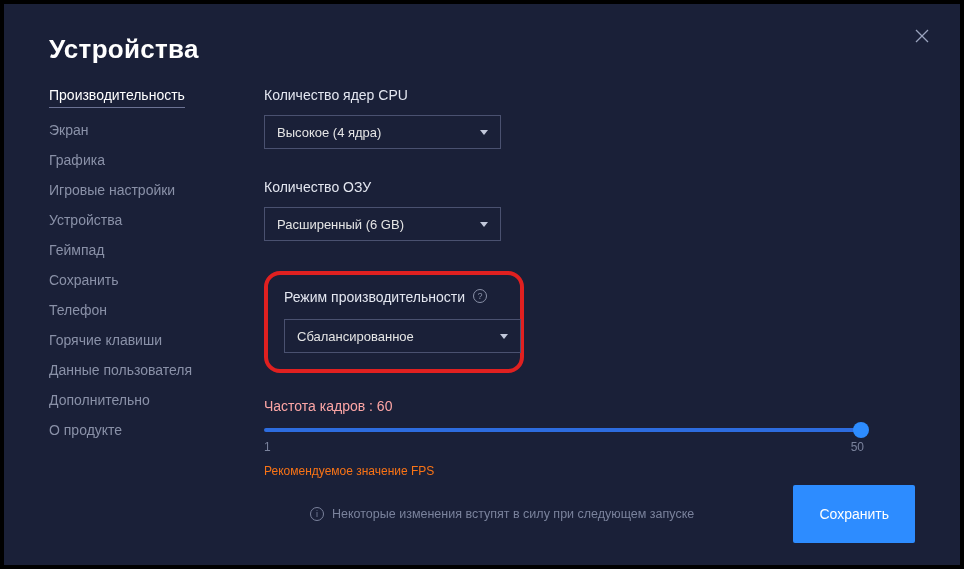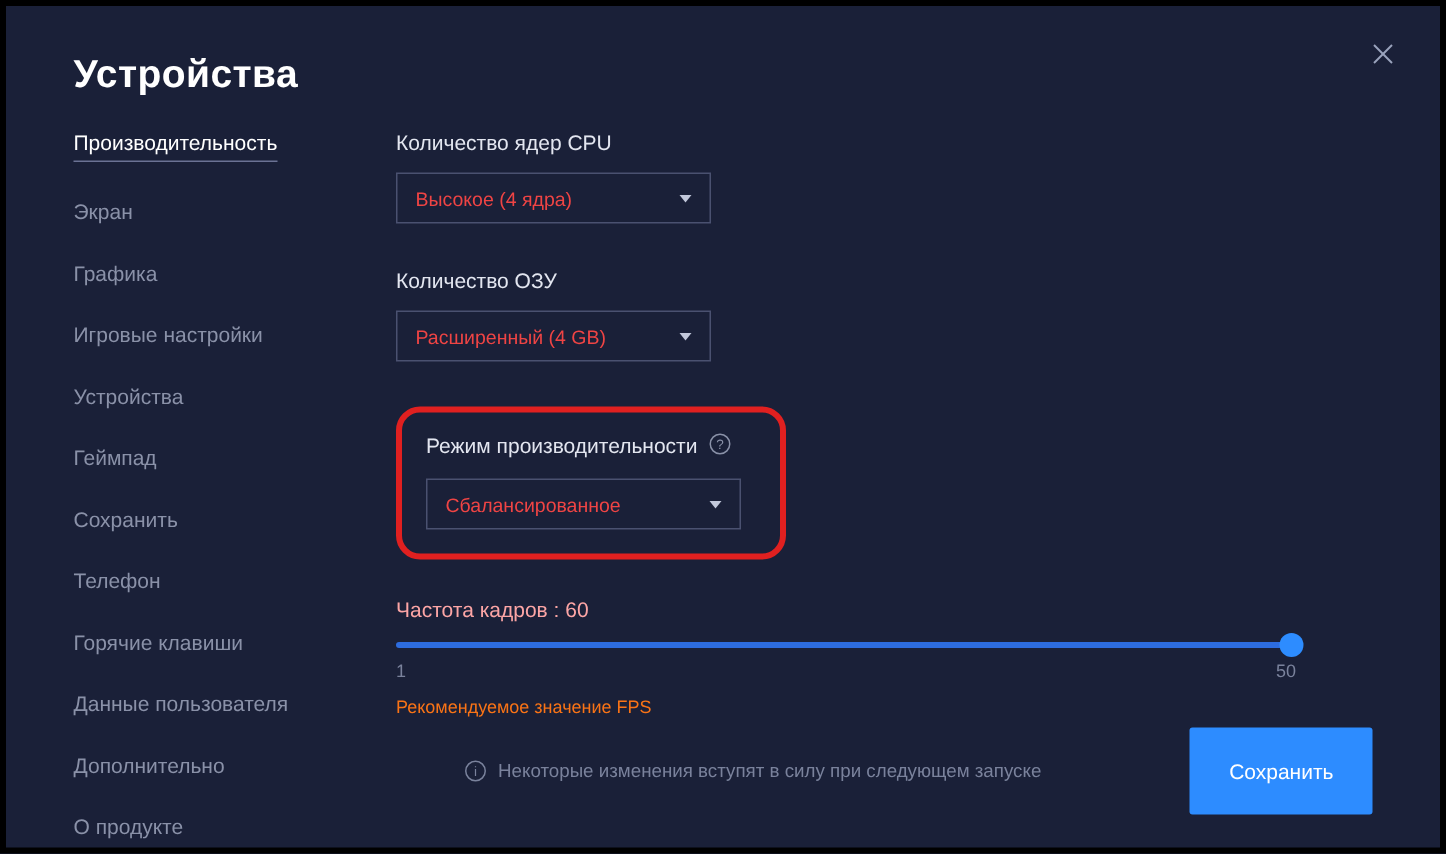--- a/index.html
+++ b/index.html
@@ -36,21 +36,21 @@
     letter-spacing: 0.3px;
   }
   .body {
     display: flex;
     gap: 55px;
   }
   .sidebar {
     width: 160px;
     display: flex;
     flex-direction: column;
-    gap: 25px;
+    gap: 14px;
   }
   .sidebar-item {
     color: #8a91a8;
     font-size: 14px;
     cursor: pointer;
     white-space: nowrap;
   }
   .sidebar-item.active {
     color: #fff;
     border-bottom: 1px solid #6b7294;
@@ -81,30 +81,30 @@
     border: 1px solid #8a91a8;
     border-radius: 50%;
     display: inline-flex;
     align-items: center;
     justify-content: center;
     color: #8a91a8;
     font-size: 9px;
     cursor: pointer;
   }
   .select {
-    width: 210px;
+    width: 237px;
     height: 34px;
     border: 1px solid #4a5170;
     background: transparent;
     display: flex;
     align-items: center;
     justify-content: space-between;
     padding: 0 12px;
     cursor: pointer;
-    color: #ef4444;
+    color: #e5e5e5;
     font-size: 13px;
   }
   .chevron {
     width: 0;
     height: 0;
     border-left: 4px solid transparent;
     border-right: 4px solid transparent;
     border-top: 5px solid #c2c8db;
   }
   .highlight-box {
@@ -228,21 +228,21 @@
         <div class="field-label">Количество ядер CPU</div>
         <div class="select">
           <span>Высокое (4 ядра)</span>
           <span class="chevron"></span>
         </div>
       </div>
 
       <div class="field">
         <div class="field-label">Количество ОЗУ</div>
         <div class="select">
-          <span>Расширенный (4 GB)</span>
+          <span>Расширенный (6 GB)</span>
           <span class="chevron"></span>
         </div>
       </div>
 
       <div class="highlight-box">
         <div class="field-label with-icon">
           <span>Режим производительности</span>
           <span class="help-icon">?</span>
         </div>
         <div class="select">

